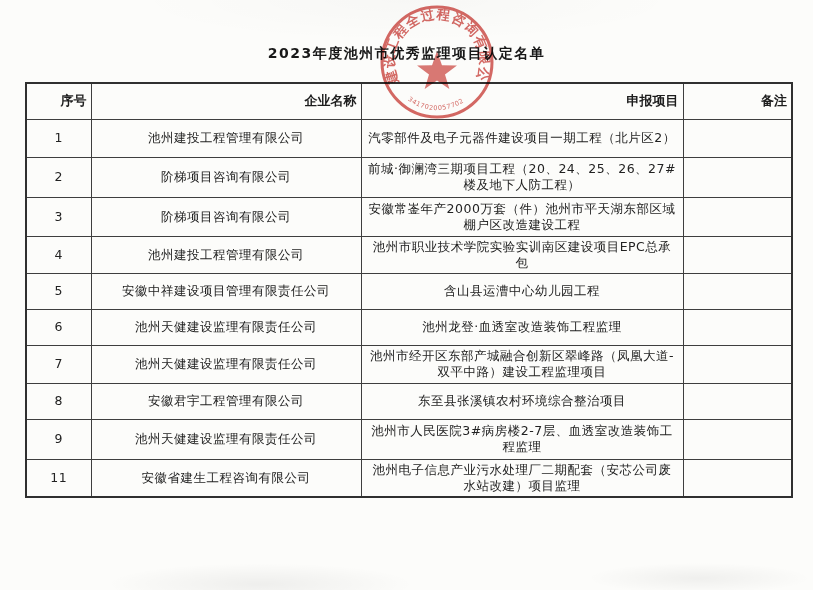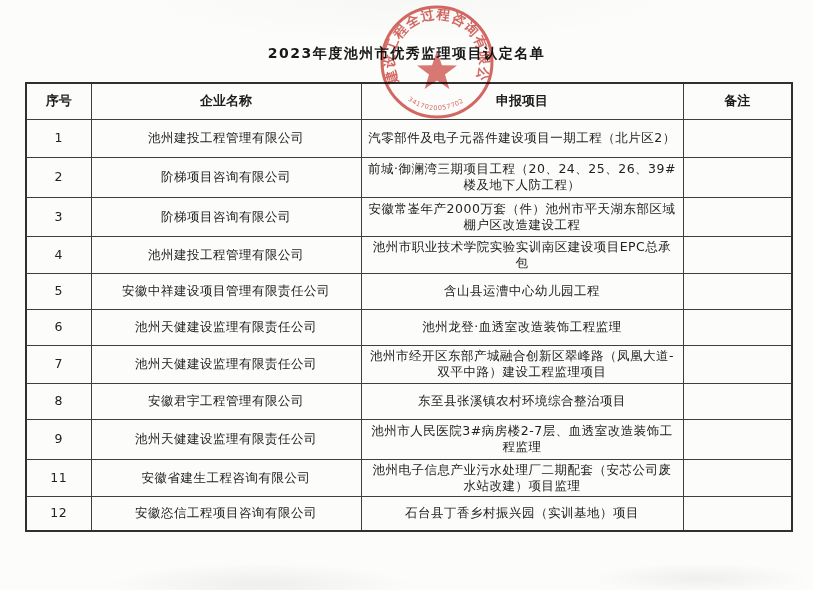--- a/index.html
+++ b/index.html
@@ -36,21 +36,21 @@
     table-layout:fixed;
   }
   table.doc, table.doc td, table.doc th{
     border:1px solid #3e3e3e;
   }
   table.doc{border:2px solid #303030;}
   table.doc th{
     font-size:13px;
     font-weight:bold;
     color:#1d1d1d;
-    text-align:center;
+    text-align:right;
     vertical-align:middle;
     padding:2px 4px;
   }
   table.doc td{
     font-size:12.5px;
     color:#222;
     text-align:center;
     vertical-align:middle;
     line-height:1.28;
     padding:2px 6px;
@@ -94,21 +94,21 @@
     <tbody id="table-body">
         <tr style="height: 38px;">
           <td>1</td>
           <td>池州建投工程管理有限公司</td>
           <td>汽零部件及电子元器件建设项目一期工程（北片区2）</td>
           <td></td>
         </tr>
         <tr style="height: 40px;">
           <td>2</td>
           <td>阶梯项目咨询有限公司</td>
-          <td>前城·御澜湾三期项目工程（20、24、25、26、39#楼及地下人防工程）</td>
+          <td>前城·御澜湾三期项目工程（20、24、25、26、27#楼及地下人防工程）</td>
           <td></td>
         </tr>
         <tr style="height: 39px;">
           <td>3</td>
           <td>阶梯项目咨询有限公司</td>
           <td>安徽常崟年产2000万套（件）池州市平天湖东部区域棚户区改造建设工程</td>
           <td></td>
         </tr>
         <tr style="height: 34px;">
           <td>4</td>
@@ -145,26 +145,20 @@
           <td>池州天健建设监理有限责任公司</td>
           <td>池州市人民医院3#病房楼2-7层、血透室改造装饰工程监理</td>
           <td></td>
         </tr>
         <tr style="height: 37px;">
           <td>11</td>
           <td>安徽省建生工程咨询有限公司</td>
           <td>池州电子信息产业污水处理厂二期配套（安芯公司废水站改建）项目监理</td>
           <td></td>
         </tr>
-        <tr style="height: 35px;">
-          <td>12</td>
-          <td>安徽恣信工程项目咨询有限公司</td>
-          <td>石台县丁香乡村振兴园（实训基地）项目</td>
-          <td></td>
-        </tr>
       </tbody>
   </table>
 
   <svg class="seal" width="150" height="150" viewBox="0 0 150 150">
     <defs>
       <path id="sealTopArc" d="M 37.8 96.5 A 43 43 0 1 1 112.2 96.5" fill="none"></path>
       <path id="sealBottomArc" d="M 44.1 111.8 A 48 48 0 0 0 105.9 111.8" fill="none"></path>
     </defs>
     <circle cx="75" cy="75" r="55" fill="none" stroke="#cf4f4a" stroke-width="3"></circle>
     <path d="M75 64 L79.94 78.2 L94.97 78.51 L82.99 87.6 L87.34 101.99 L75 93.4 L62.66 101.99 L67.01 87.6 L55.03 78.51 L70.06 78.2 Z" fill="#cf4f4a" fill-opacity="0.9"></path>

